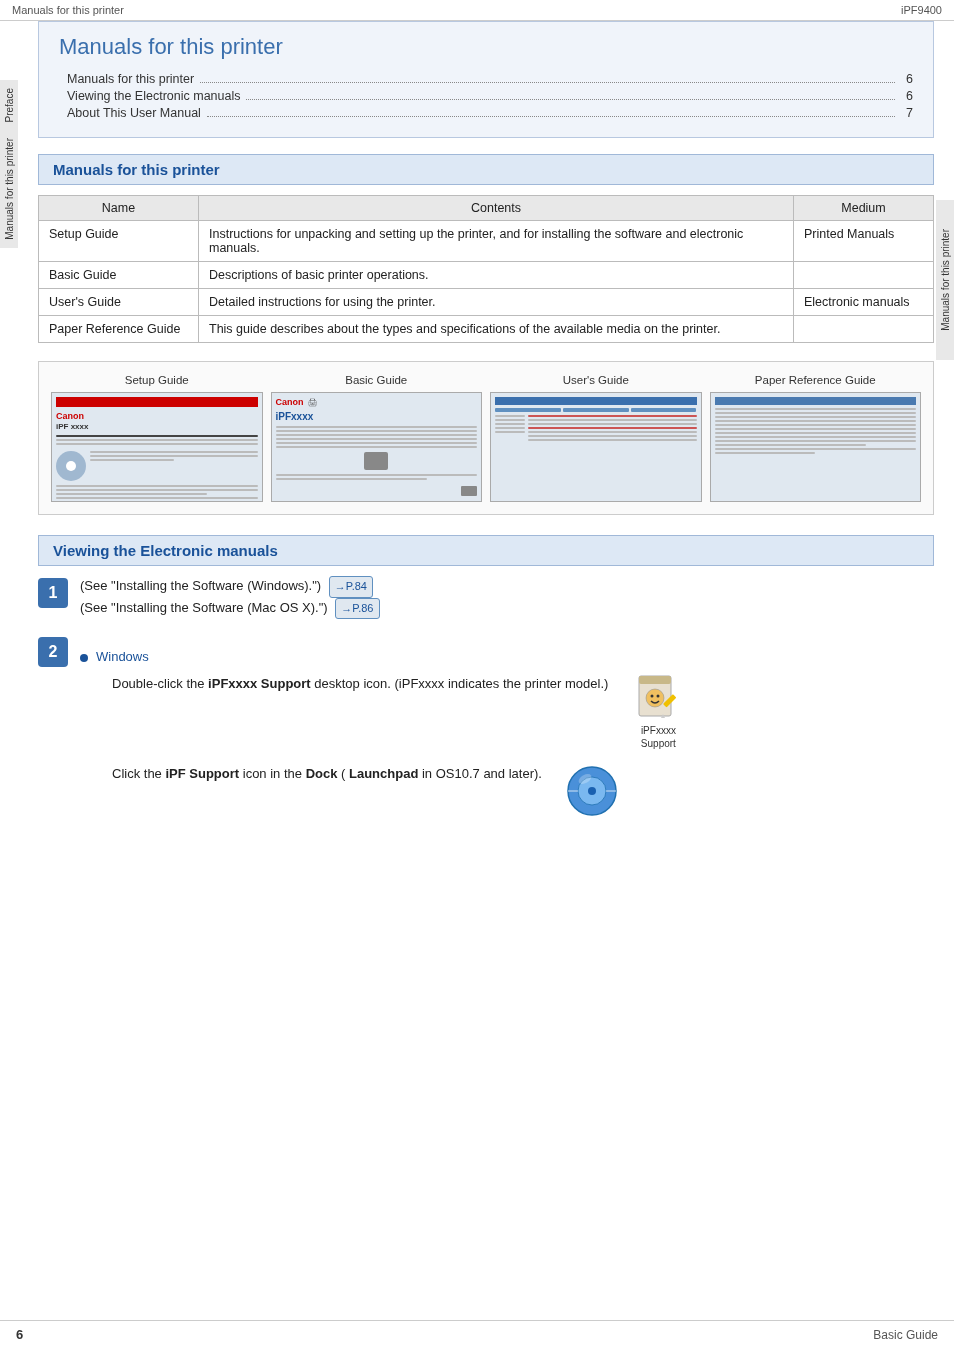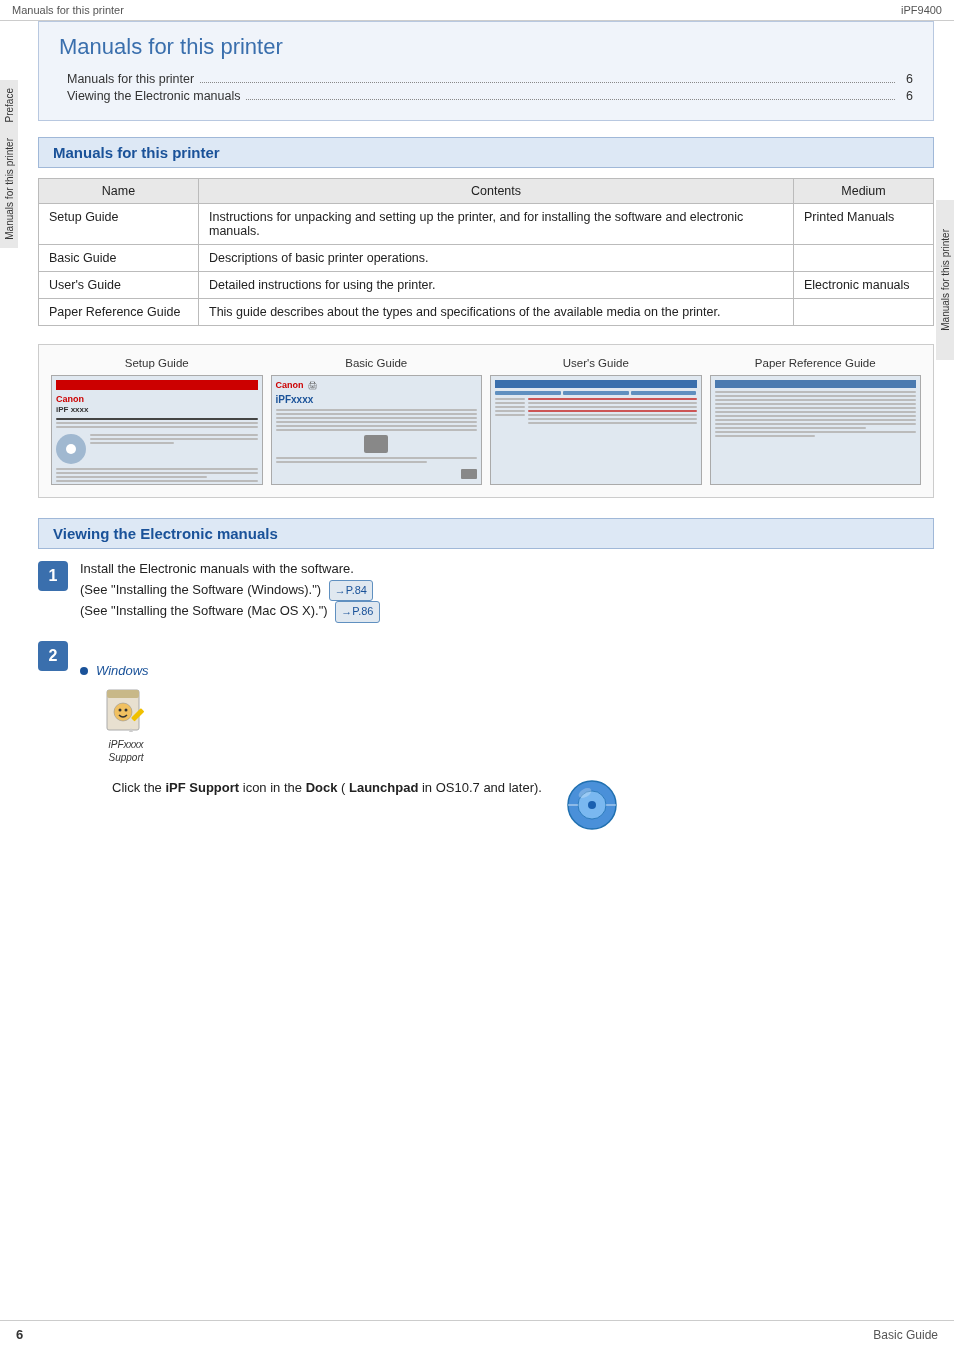--- a/index.html
+++ b/index.html
@@ -316,20 +316,25 @@
     <div>
       <div class="toc-entry">
         <span>Manuals for this printer</span>
         <span class="toc-dots"></span>
         <span class="toc-page">6</span>
       </div>
       <div class="toc-entry">
         <span>Viewing the Electronic manuals</span>
         <span class="toc-dots"></span>
         <span class="toc-page">6</span>
+      </div>
+      <div class="toc-entry">
+        <span>About This User Manual</span>
+        <span class="toc-dots"></span>
+        <span class="toc-page">7</span>
       </div>
     </div>
   </div>
 
   <div class="section-heading">
     <h2>Manuals for this printer</h2>
   </div>
 
 
   <table class="manuals-table">
@@ -476,42 +481,44 @@
   </div>
 
   <div class="section-heading">
     <h2>Viewing the Electronic manuals</h2>
   </div>
 
 
   <div class="step-container">
     <div class="step-number">1</div>
     <div class="step-content">
-      <div>Install the Electronic manuals with the software.</div>
       <div>
         <span>(See "Installing the Software (Windows).")</span>
         <span class="link-badge">→P.84</span>
       </div>
       <div>
         <span>(See "Installing the Software (Mac OS X).")</span>
         <span class="link-badge">→P.86</span>
       </div>
     </div>
   </div>
 
   <div class="step-container">
     <div class="step-number">2</div>
     <div class="step-content">
 
-      <div class="bullet-item" style="margin-top:22px;font-style:italic;">
+      <div class="bullet-item" style="margin-top:12px;">
         <div class="bullet-header">
           <div class="bullet-dot"></div>
           <span class="bullet-title">Windows</span>
         </div>
         <div class="windows-icon-area">
+          <div class="bullet-desc">
+            <span>Double-click the </span><span class="inline-bold">iPFxxxx Support</span><span> desktop icon. (iPFxxxx indicates the printer model.)</span>
+          </div>
 
           <div style="display:flex;flex-direction:column;align-items:center;min-width:60px;">
             <div style="width:50px;height:50px;">
               <svg width="50" height="50" viewBox="0 0 50 50" xmlns="http://www.w3.org/2000/svg">
 
                 <rect x="6" y="2" width="32" height="40" rx="2" fill="#e8e0d0" stroke="#aaa" stroke-width="1"></rect>
                 <rect x="6" y="2" width="32" height="8" rx="2" fill="#c8b888"></rect>
 
                 <circle cx="22" cy="24" r="9" fill="#f0c060" stroke="#888" stroke-width="0.5"></circle>
                 <circle cx="19" cy="22" r="1.5" fill="#333"></circle>

